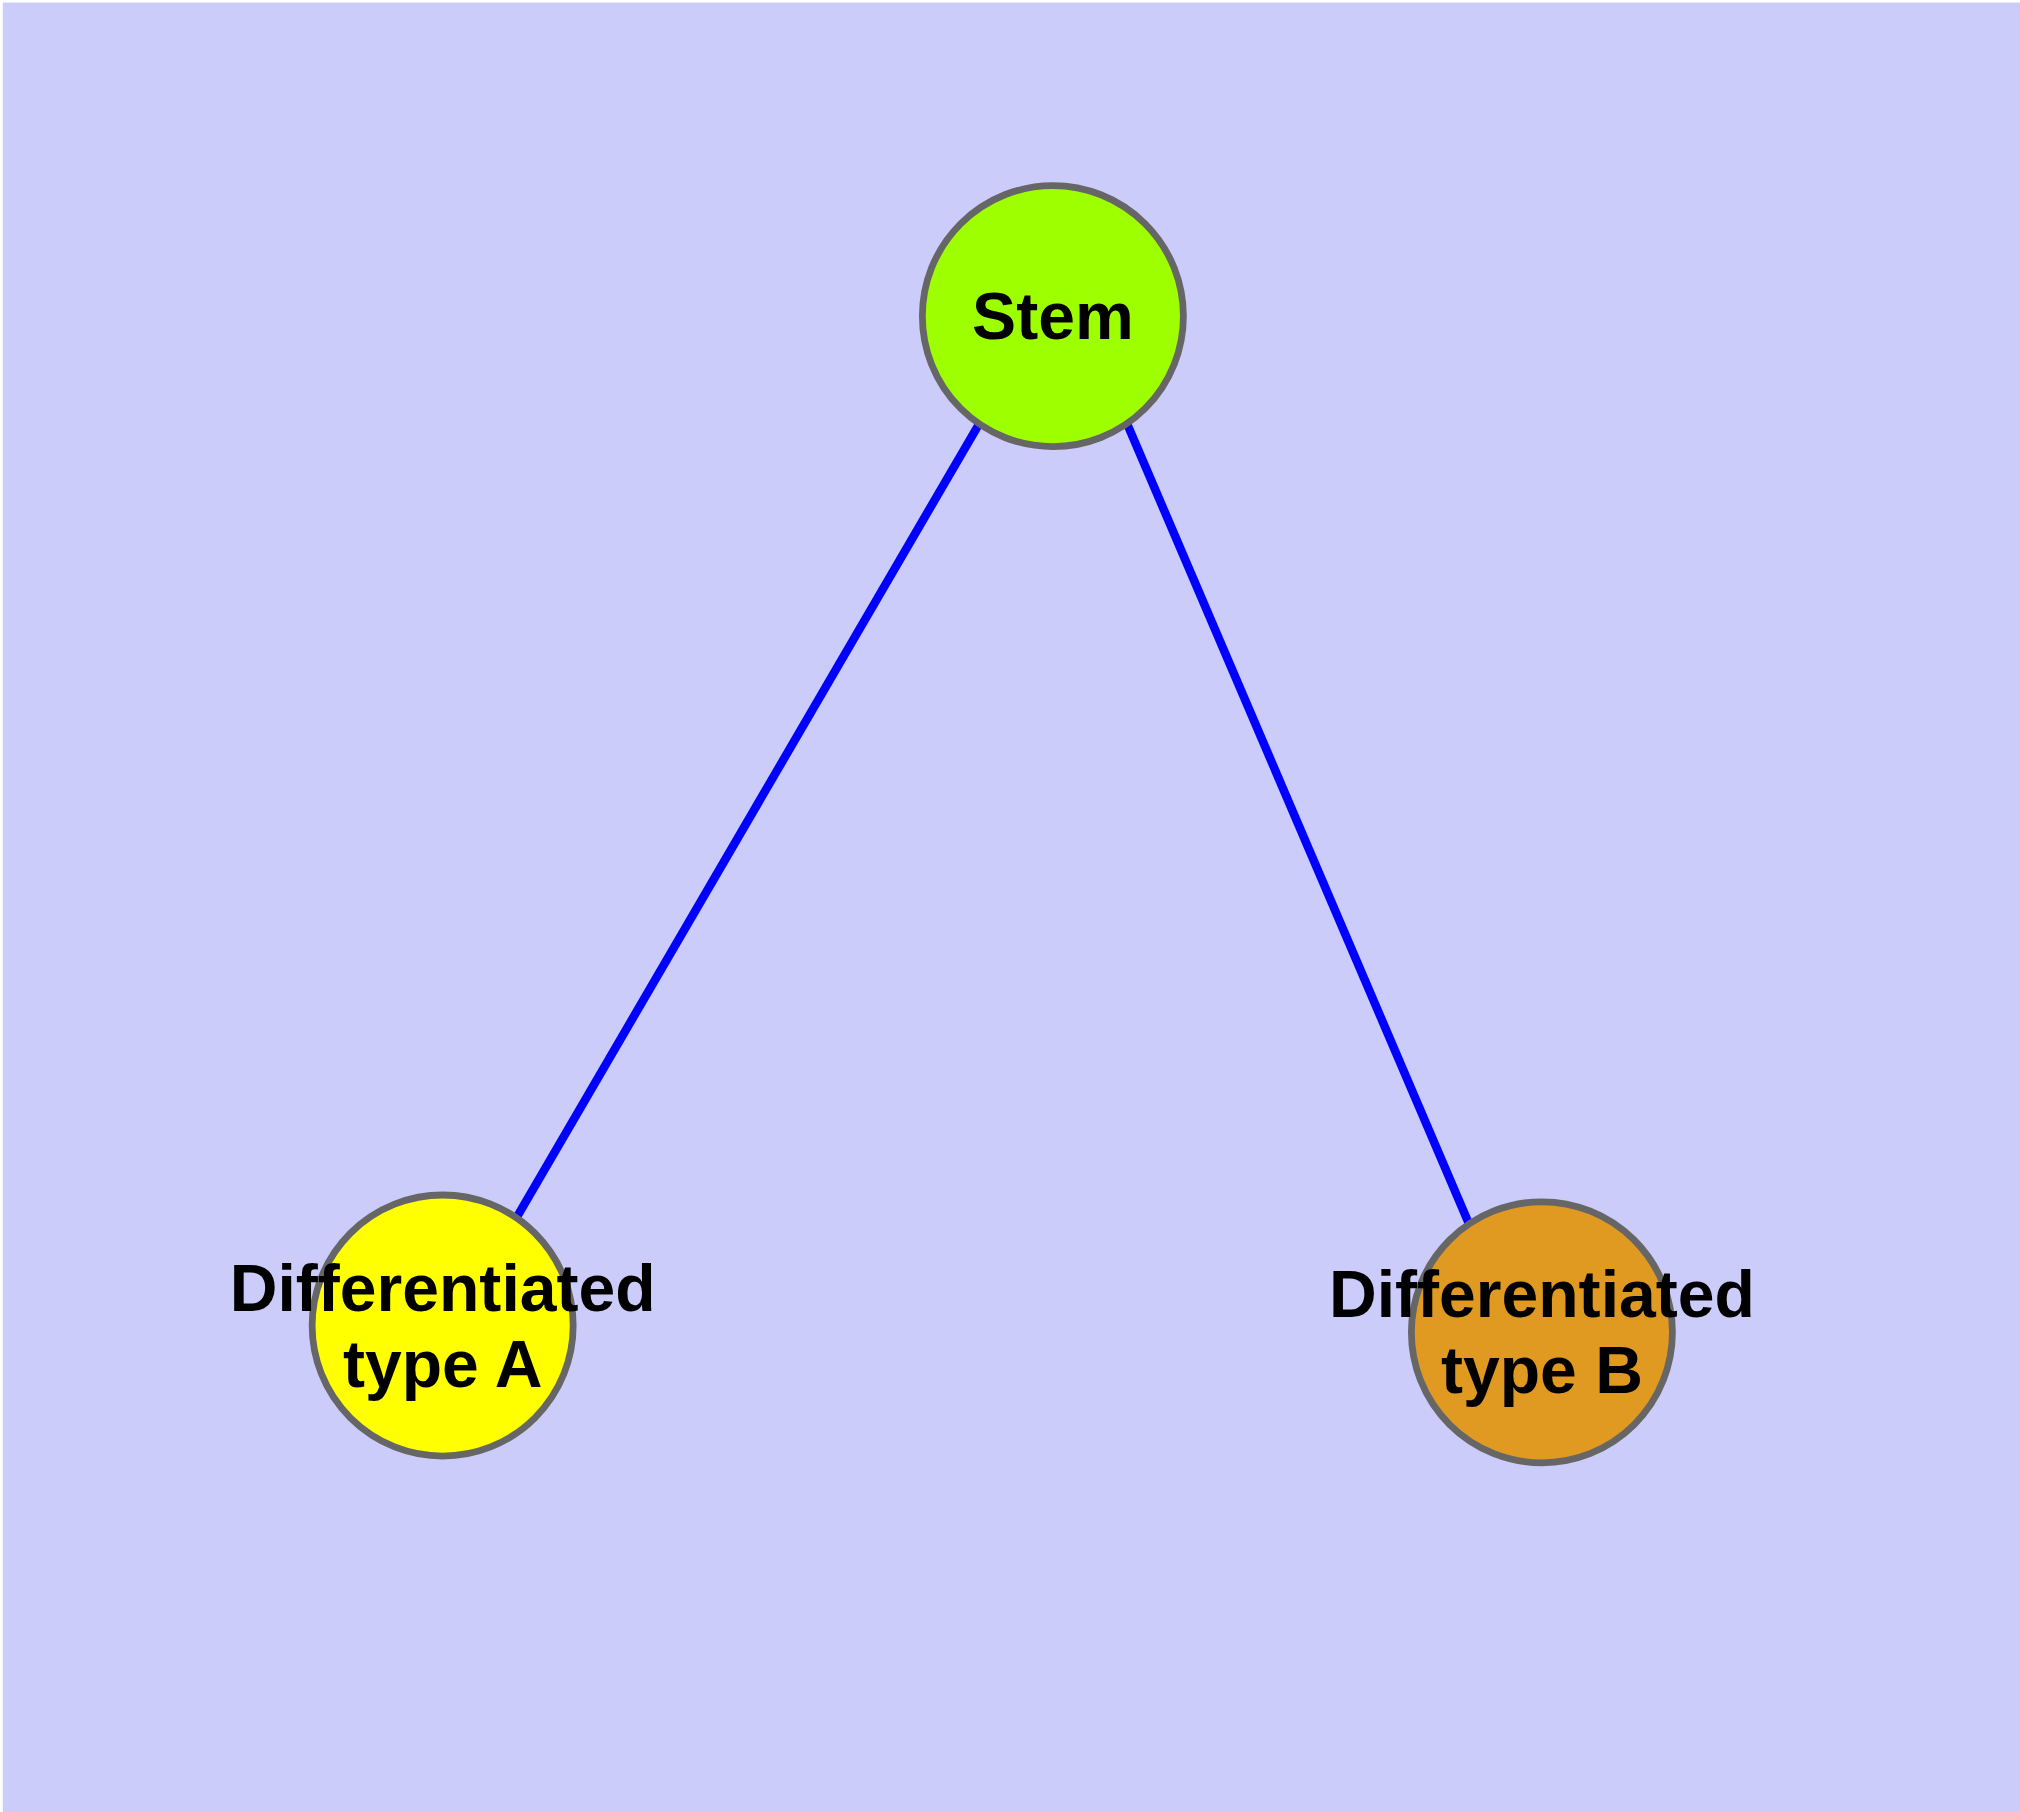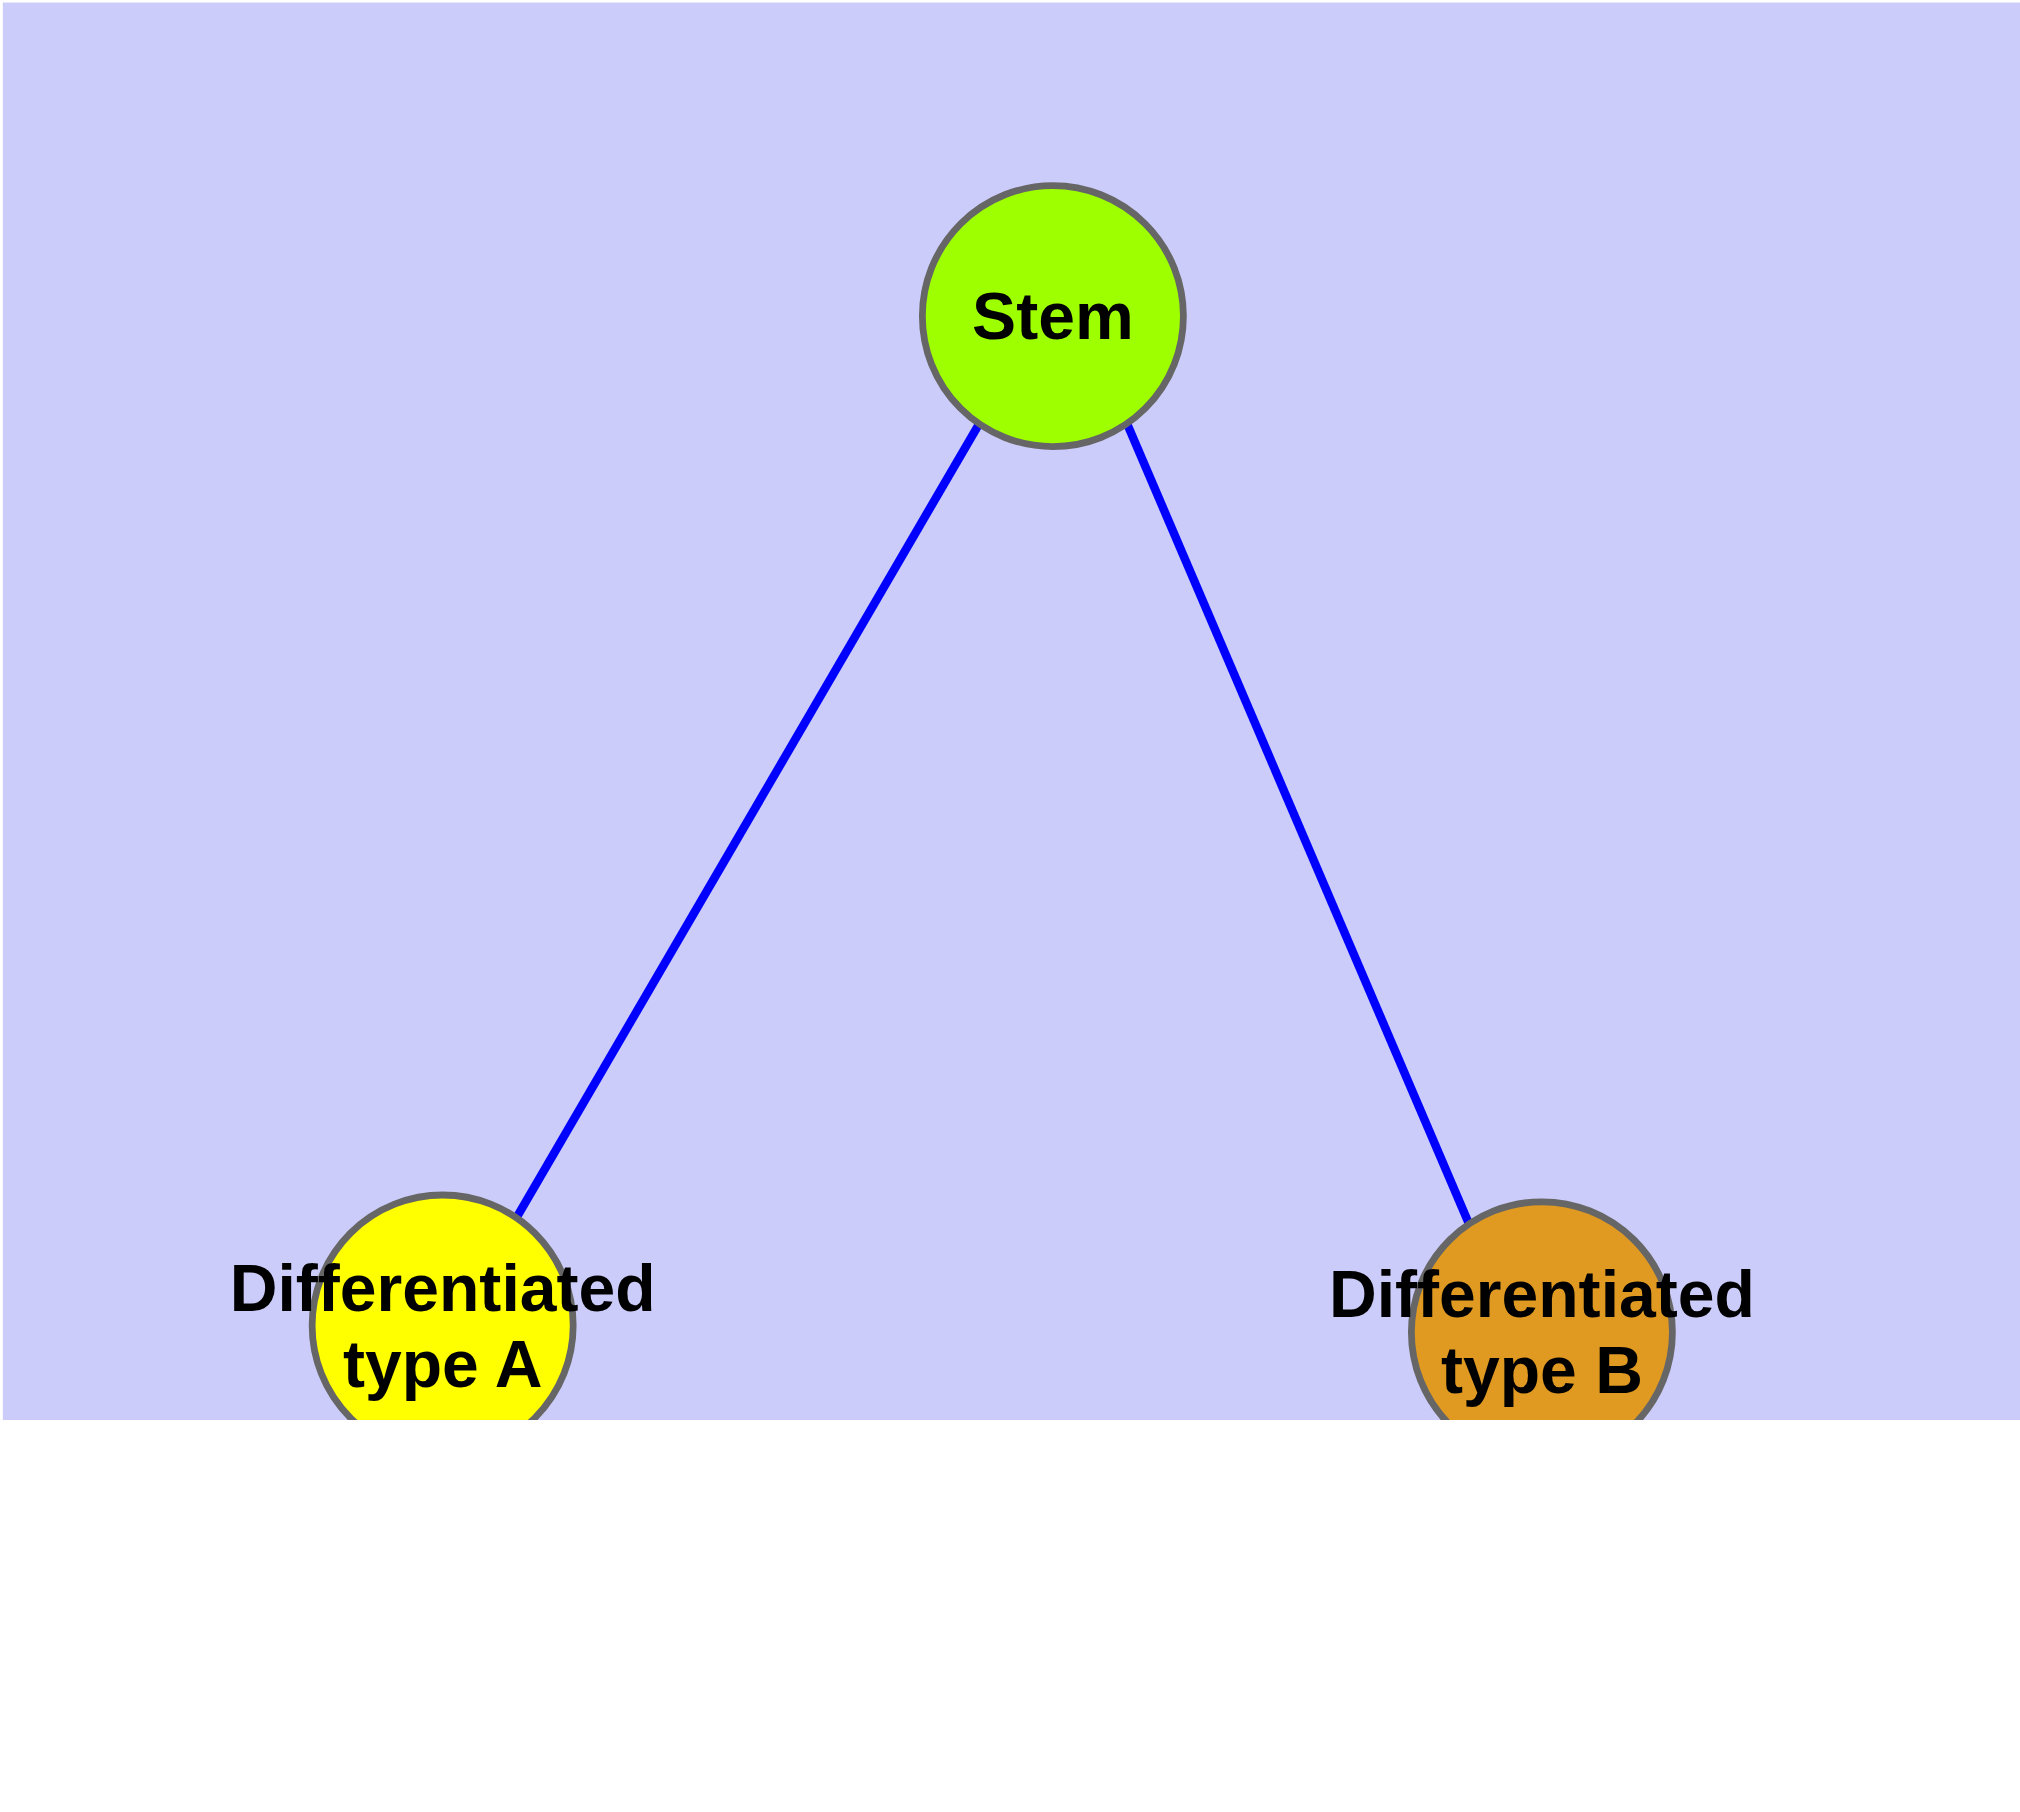--- a/index.html
+++ b/index.html
@@ -26,21 +26,21 @@
     font-family: "Liberation Sans", sans-serif;
     font-weight: bold;
     fill: #000000;
     pointer-events: none;
     white-space: pre;
   }
 </style>
 </head>
 <body>
 
-<div id="canvas" style="width: 2021px; height: 1420px;">
+<div id="canvas" style="width: 2021px; height: 1812px;">
   <svg id="graph-svg" viewBox="0 0 2384 2138" xmlns="http://www.w3.org/2000/svg">
     <rect id="bg-rect" x="3" y="3" width="2381" height="2135" fill="#ccccfa"></rect>
     <g id="edges-layer">
         <line x1="1155" y1="500" x2="609" y2="1437" stroke="#0000ff" stroke-width="10" stroke-linecap="butt"></line>
         <line x1="1330" y1="501" x2="1733" y2="1444" stroke="#0000ff" stroke-width="10" stroke-linecap="butt"></line>
       </g>
     <g id="nodes-layer">
         <g>
           <circle cx="1242" cy="373" r="154" fill="#9eff00" stroke="#666666" stroke-width="8"></circle>
           <text class="node-label" x="1242" y="400.3" text-anchor="middle" font-size="78" fill="#000000"><tspan x="1242">Stem</tspan></text>

